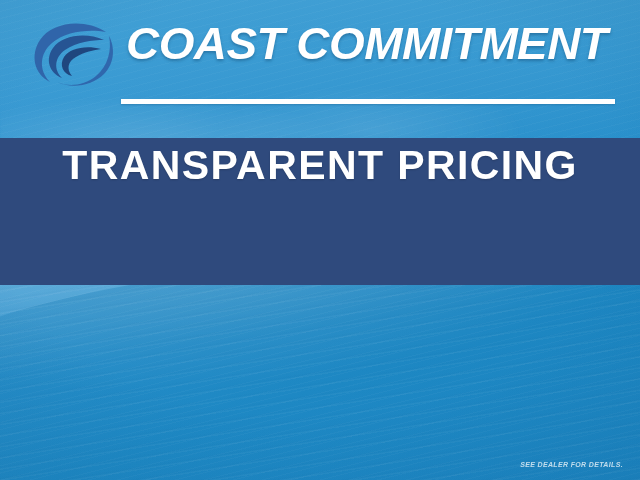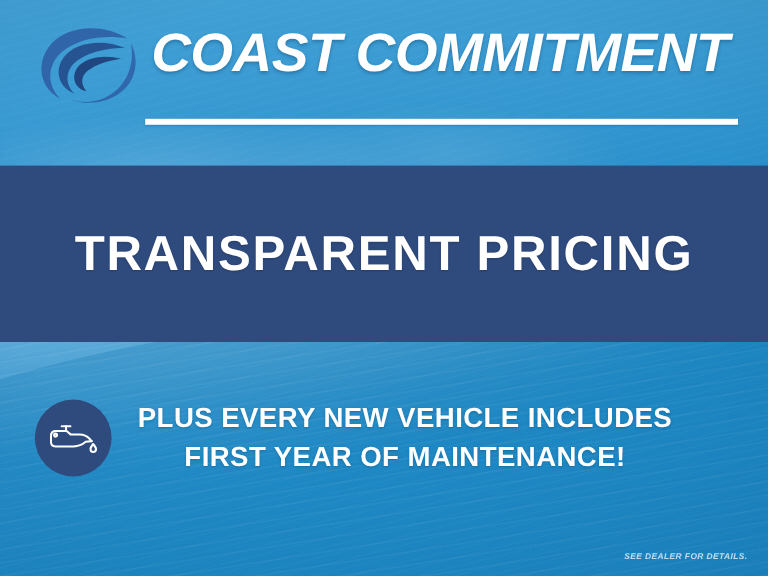--- a/index.html
+++ b/index.html
@@ -138,21 +138,21 @@
   
   #headline-band {
     position: absolute;
     left: 0; right: 0;
     top: 138px;
     height: 147px;
     background: #2f4a7d;
     display: flex;
     flex-direction: column;
     align-items: center;
-    justify-content: center;
+    justify-content: space-between;
   }
   .headline {
     color: #ffffff;
     font-family: "Liberation Sans", sans-serif;
     font-weight: bold;
     font-size: 41px;
     letter-spacing: 1.4px;
     line-height: 1.32;
     text-align: center;
     white-space: nowrap;
@@ -238,34 +238,16 @@
 
     <div id="brand-title">COAST COMMITMENT</div>
 
     <div id="header-rule"></div>
   </div>
 
   <div id="headline-band">
     <div class="headline">TRANSPARENT PRICING</div>
   </div>
 
-  <div id="promo">
-
-    <div id="promo-badge">
-      <svg viewBox="0 0 44 30" xmlns="http://www.w3.org/2000/svg" fill="none" stroke="#ffffff" stroke-width="1.7" stroke-linecap="round" stroke-linejoin="round">
-        <path d="M3.5 13.2 C3.5 10.6 5.2 9.2 7.6 9.2 L16.5 9.2 L19.8 12.0 L27.5 12.0 C31.0 12.0 33.6 13.4 35.6 15.6 L37.4 17.6"></path>
-        <path d="M3.5 13.2 L3.5 18.6 C3.5 20.6 5.0 22.0 7.1 22.0 L22.4 22.0 C26.2 22.0 29.6 20.6 32.4 18.2 L37.4 17.6"></path>
-        <path d="M16.0 9.2 L16.0 5.2"></path>
-        <path d="M12.4 5.2 L19.7 5.2"></path>
-        <circle cx="7.3" cy="12.6" r="1.25"></circle>
-        <path d="M38.6 20.0 C37.2 21.8 36.4 23.0 36.4 24.2 C36.4 25.6 37.4 26.6 38.7 26.6 C40.0 26.6 41.0 25.6 41.0 24.2 C41.0 23.0 40.1 21.8 38.6 20.0 Z"></path>
-      </svg>
-    </div>
-
-    <div id="promo-copy">
-      <div class="promo-line">PLUS EVERY NEW VEHICLE INCLUDES</div>
-      <div class="promo-line">FIRST YEAR OF MAINTENANCE!</div>
-    </div>
-  </div>
 
   <div id="disclaimer">SEE DEALER FOR DETAILS.</div>
 
 </div>
 
 </body></html>

